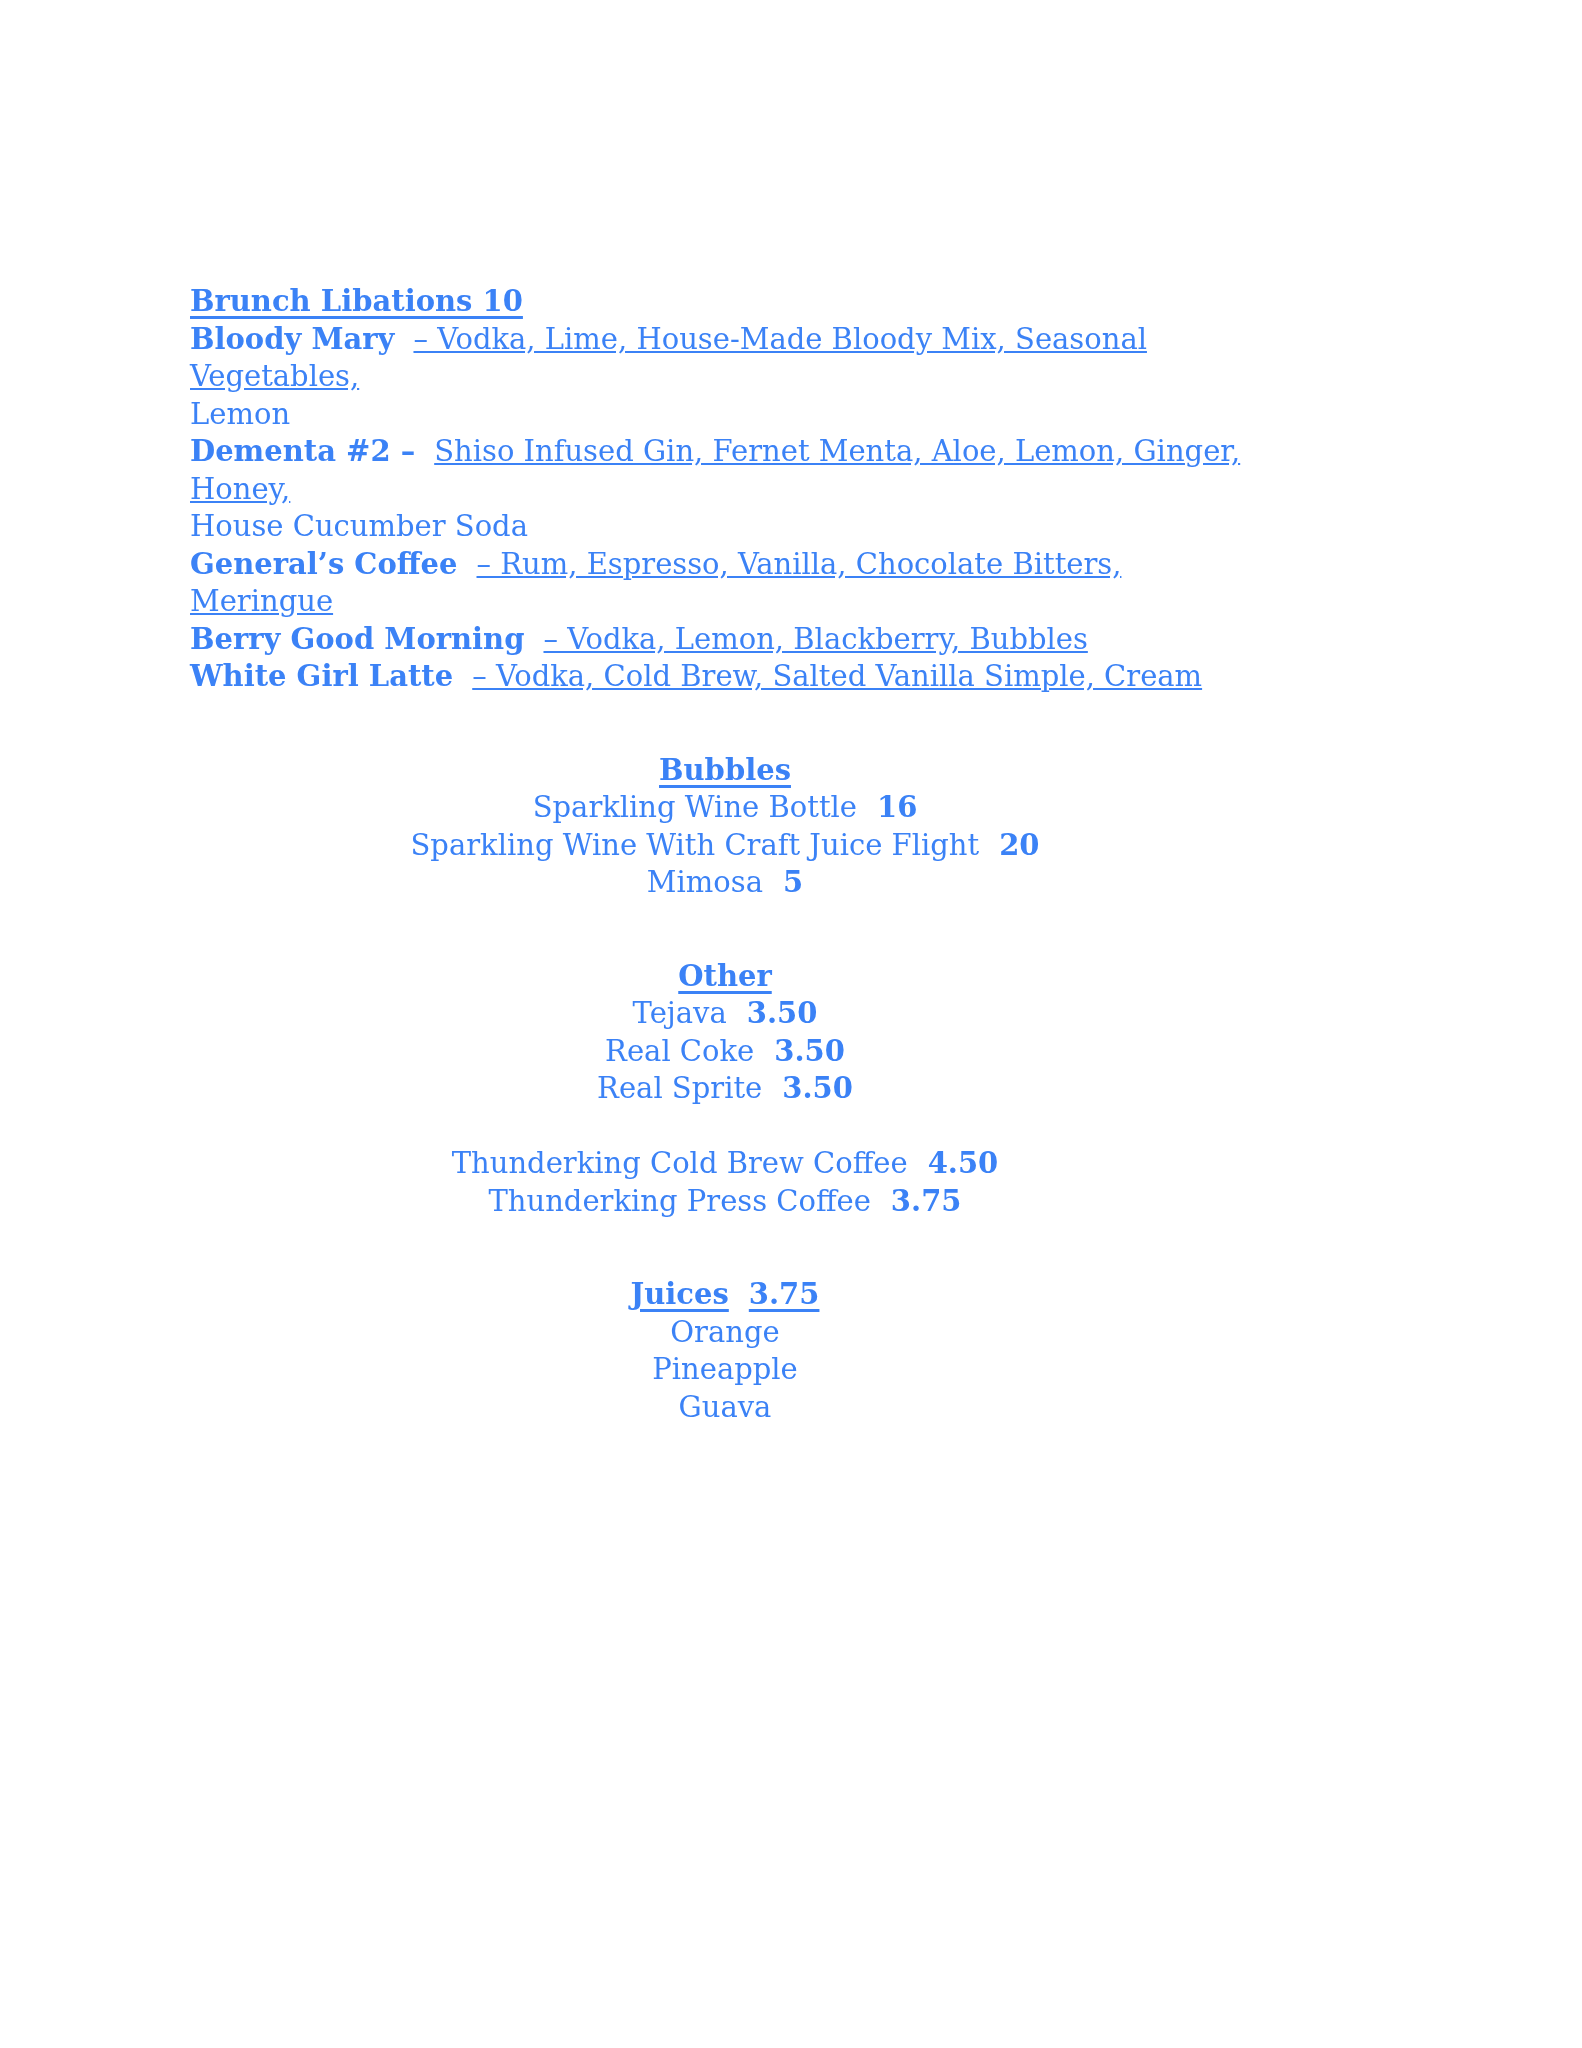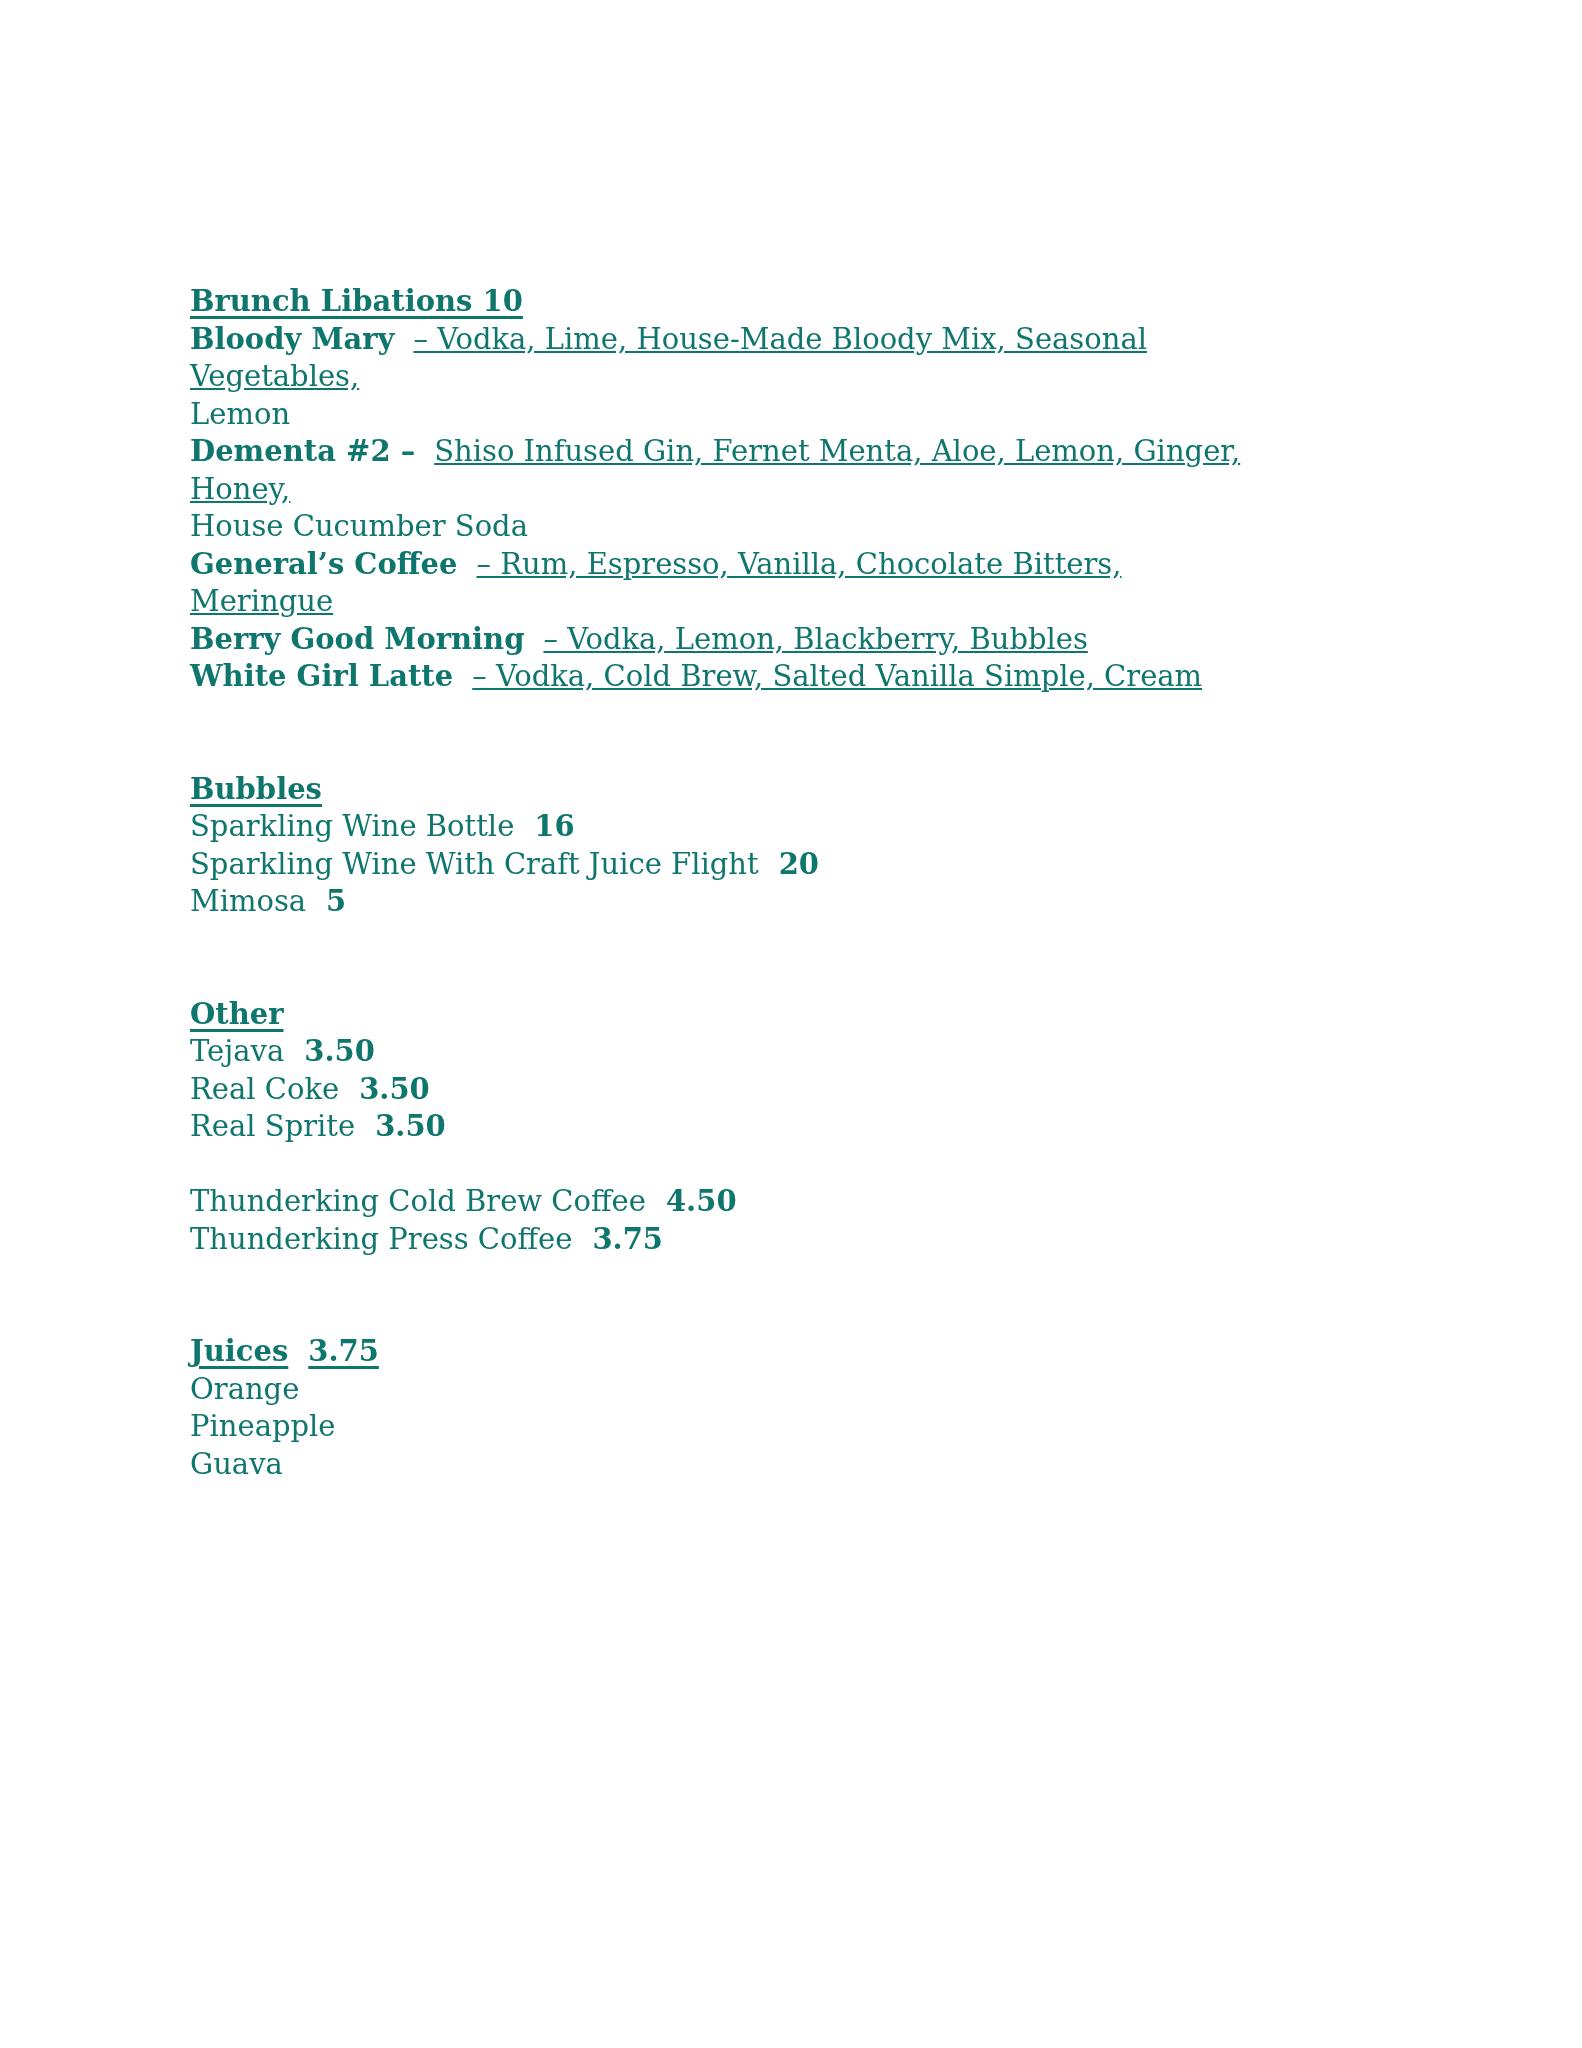--- a/index.html
+++ b/index.html
@@ -13,23 +13,23 @@
     overflow: hidden;
   }
   .page {
     box-sizing: border-box;
     width: 1360px;
     height: 2048px;
     padding: 283px 100px 0 190px;
     font-family: "DejaVu Serif", "Liberation Serif", serif;
     font-size: 29px;
     line-height: 37.5px;
-    color: #0f766e;
+    color: #3b82f6;
   }
-  .menu-section + .menu-section { margin-top: 75px; }
+  .menu-section + .menu-section { margin-top: 56px; text-align: center; }
   h2.heading {
     margin: 0;
     font-size: 29px;
     line-height: 37.5px;
     font-weight: bold;
   }
   .hu {
     text-decoration: underline;
     text-decoration-thickness: 3px;
     text-underline-offset: 5px;

